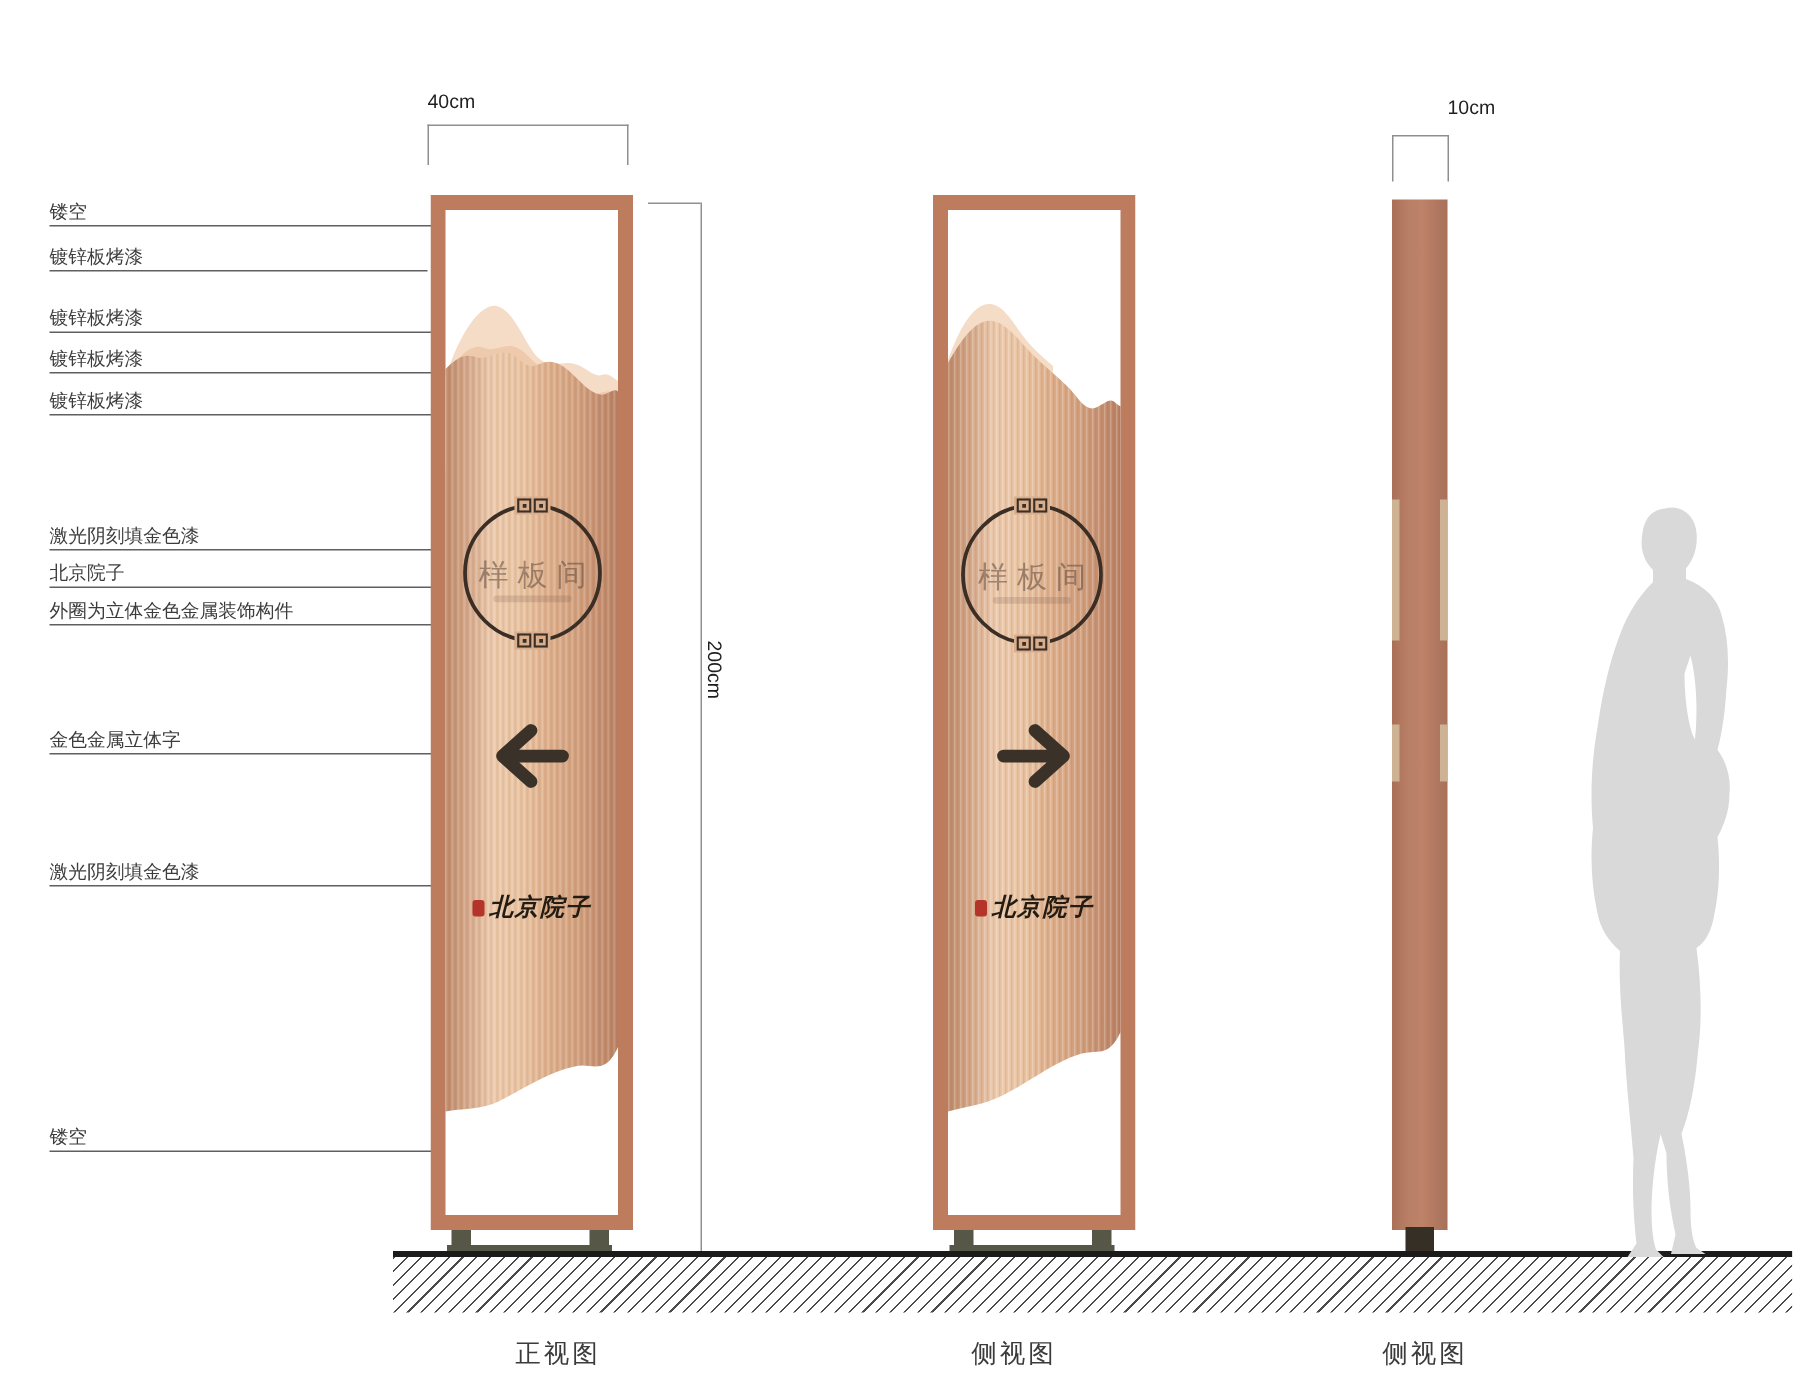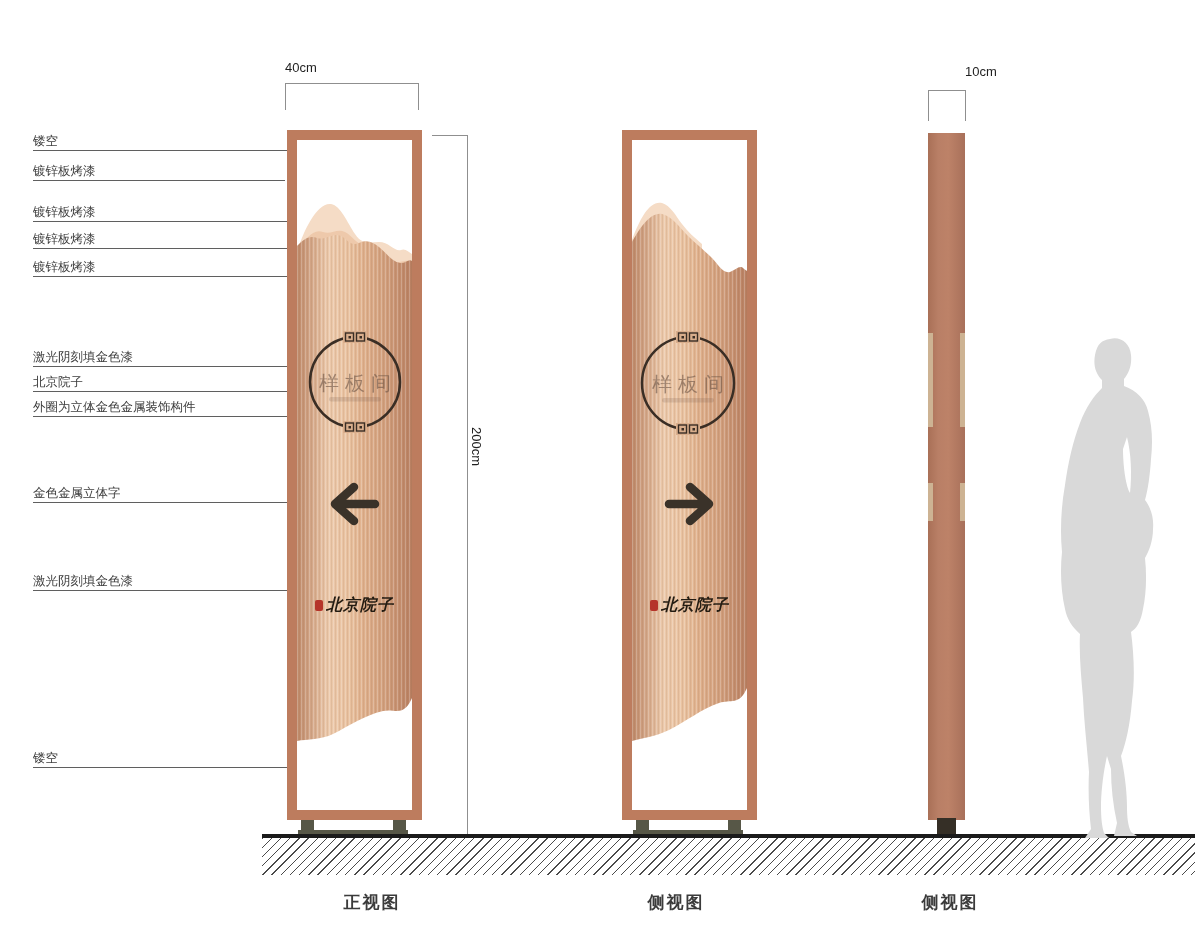--- a/index.html
+++ b/index.html
@@ -20,21 +20,21 @@
          background:repeating-linear-gradient(135deg,#4a4a4a 0 1px,transparent 1px 6.5px);}
   .profile{position:absolute;left:928px;top:133px;width:37px;height:687px;
            background:linear-gradient(90deg,#a97057,#b97f66 28%,#bd8268 55%,#a8705a 100%);}
   .strip{position:absolute;background:#cdb393;width:5px;}
   .brand{position:absolute;width:135px;text-align:center;font-size:16px;font-weight:700;
          color:#241c12;letter-spacing:1px;font-family:"Liberation Serif","DejaVu Serif",serif;
          font-style:italic;}
   .seal{display:inline-block;width:8px;height:11px;background:#b5342a;border-radius:2px;
         margin-right:3px;vertical-align:-1px;}
   .caption{position:absolute;top:891px;width:170px;text-align:center;font-size:17px;
-           color:#3b3b3b;letter-spacing:2px;font-weight:bold;}
+           color:#3b3b3b;letter-spacing:2px;}
 </style>
 </head>
 <body>
 
 <div class="canvas">
 
   <span class="co" style="top:133px">镂空</span>
   <div class="lead" style="top:150px;width:274px"></div>
 
   <span class="co" style="top:163px">镀锌板烤漆</span>

